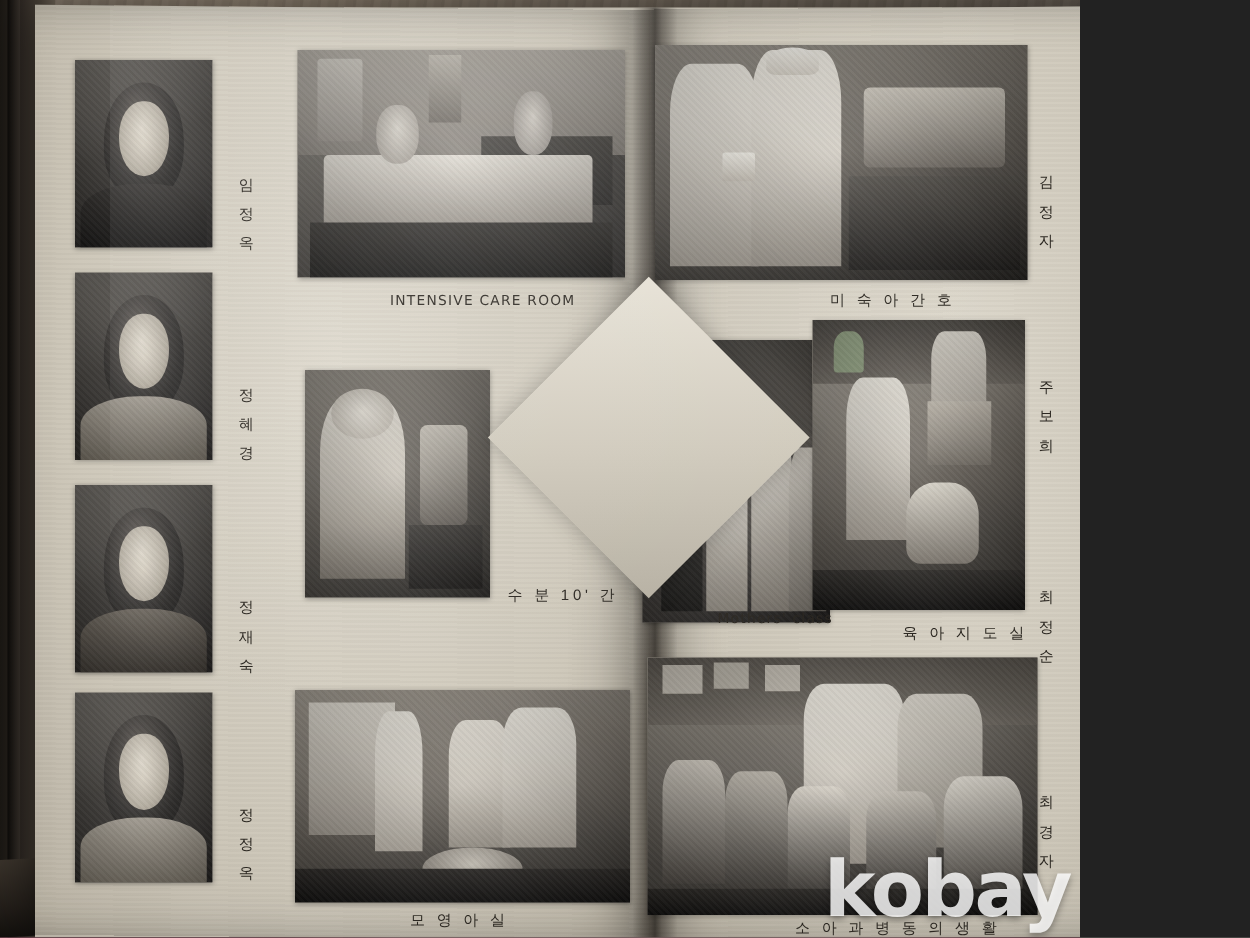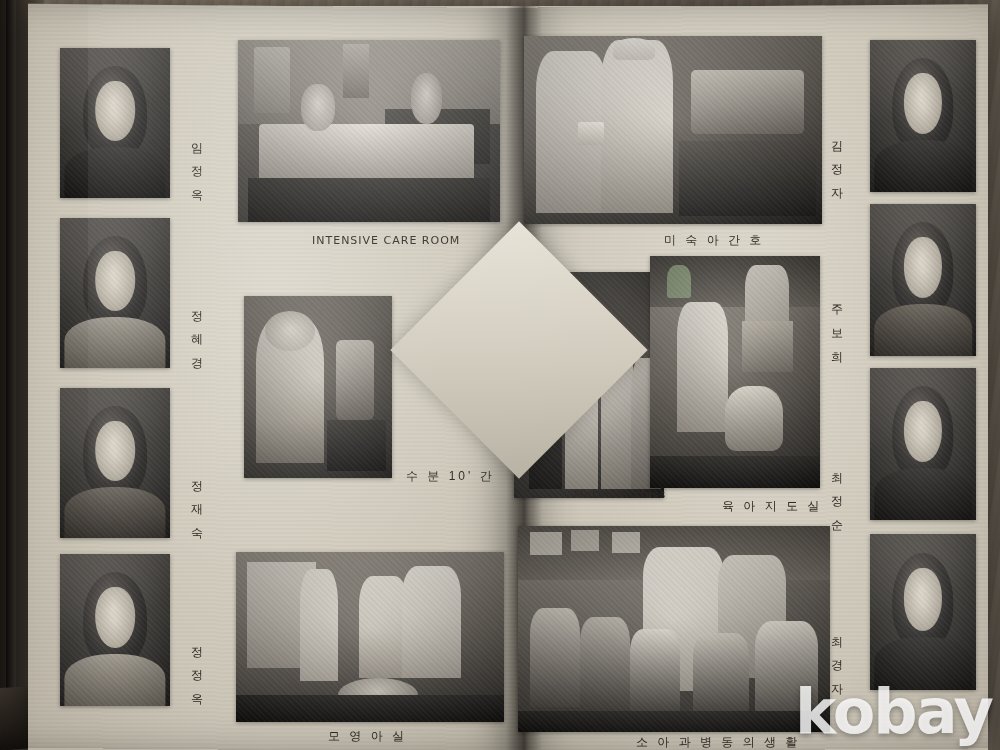--- a/index.html
+++ b/index.html
@@ -5,21 +5,21 @@
   html, body {
     margin: 0;
     padding: 0;
     background: #222;
   }
   body {
     font-family: "Liberation Sans", sans-serif;
   }
   .scene {
     position: relative;
-    width: 1000px;
+    width: 864px;
     height: 750px;
     overflow: hidden;
     background: #be185d;
   }
 
   
   .desk {
     position: absolute;
     inset: 0;
     background:

